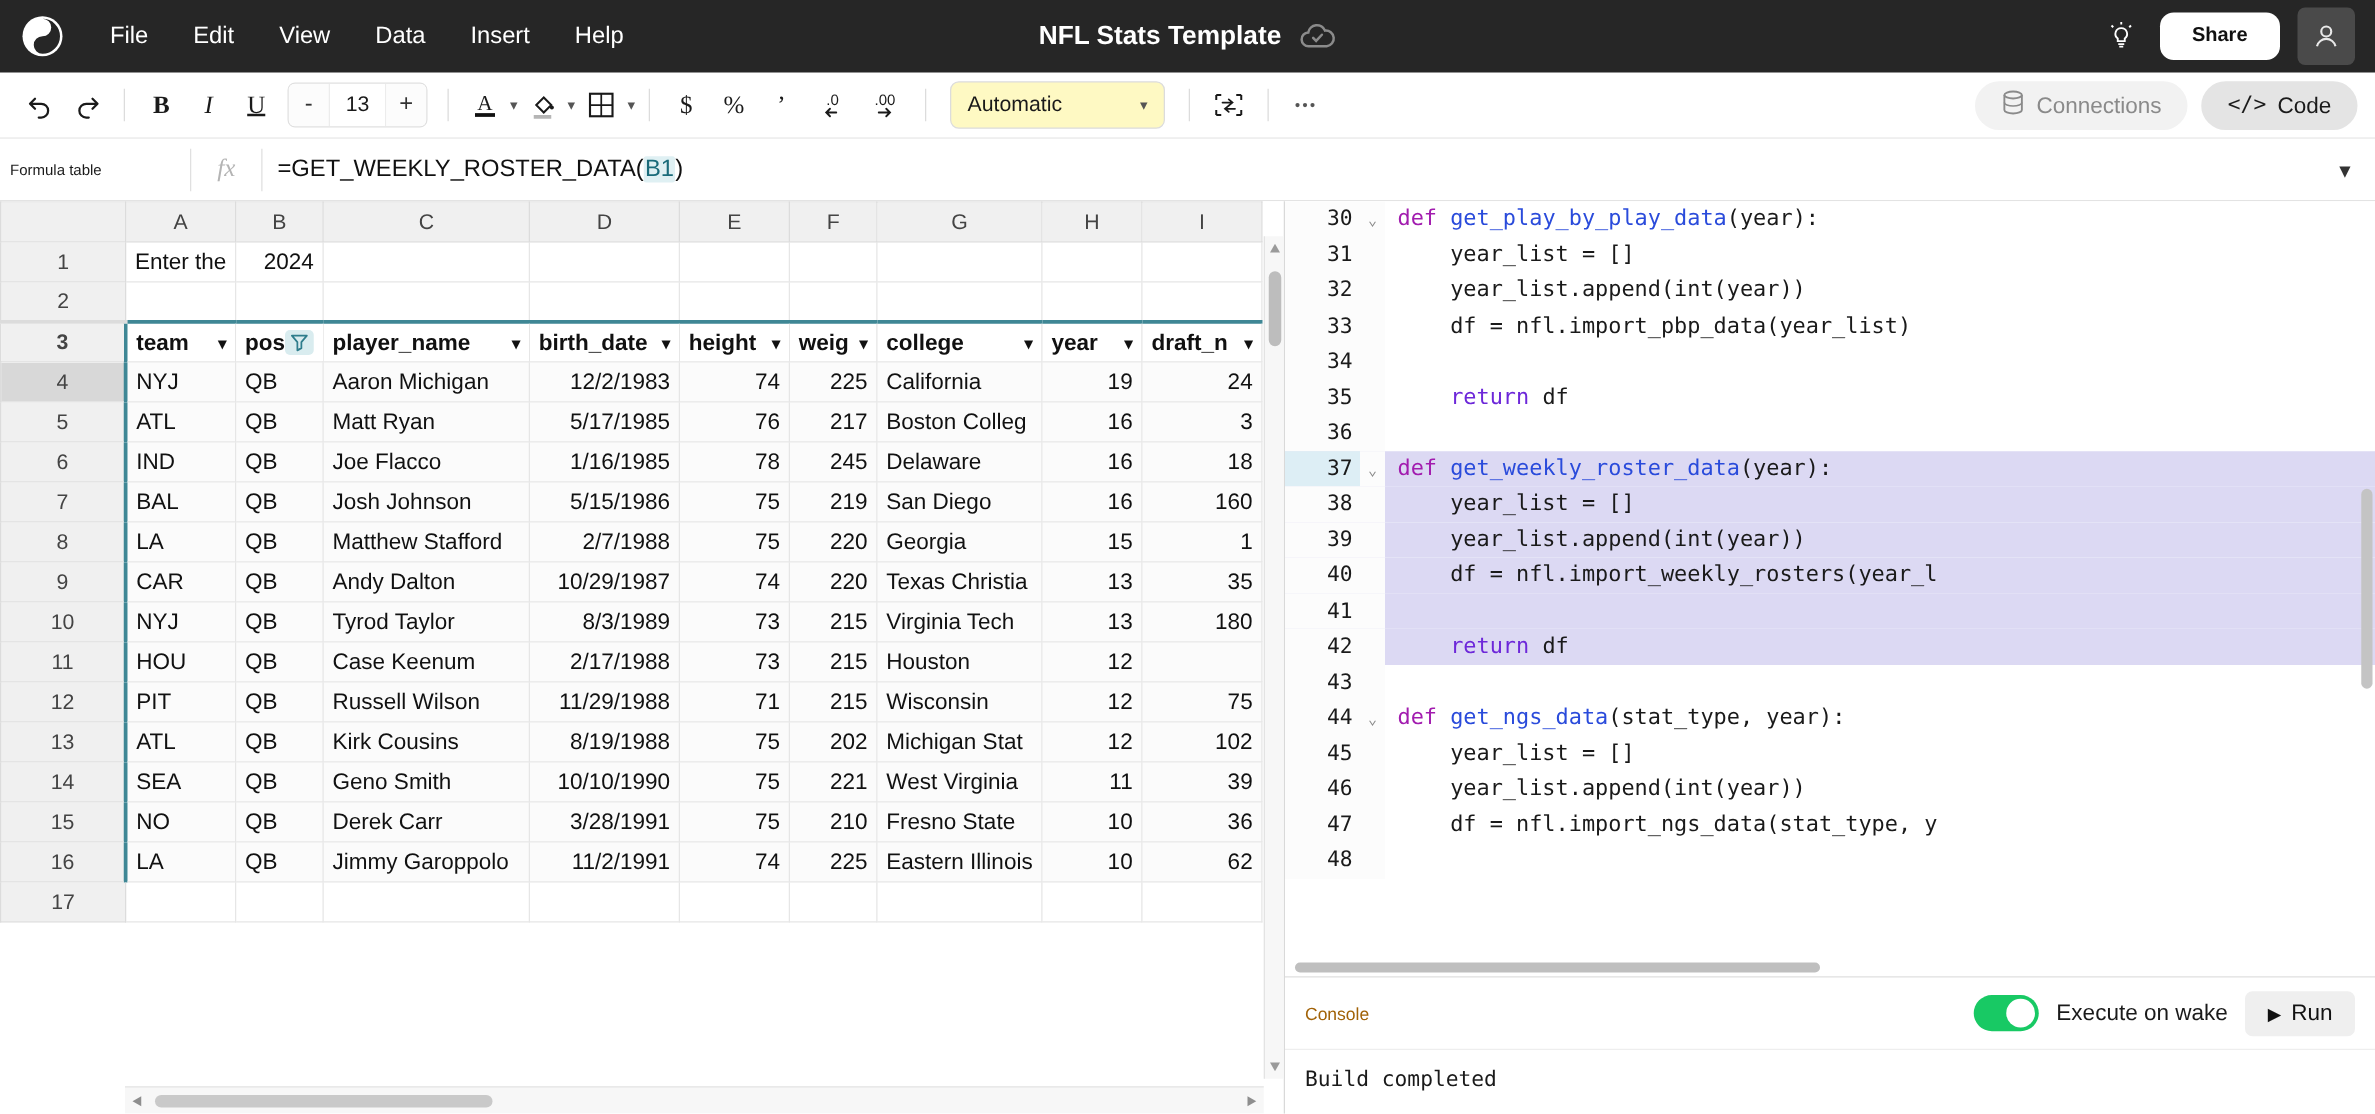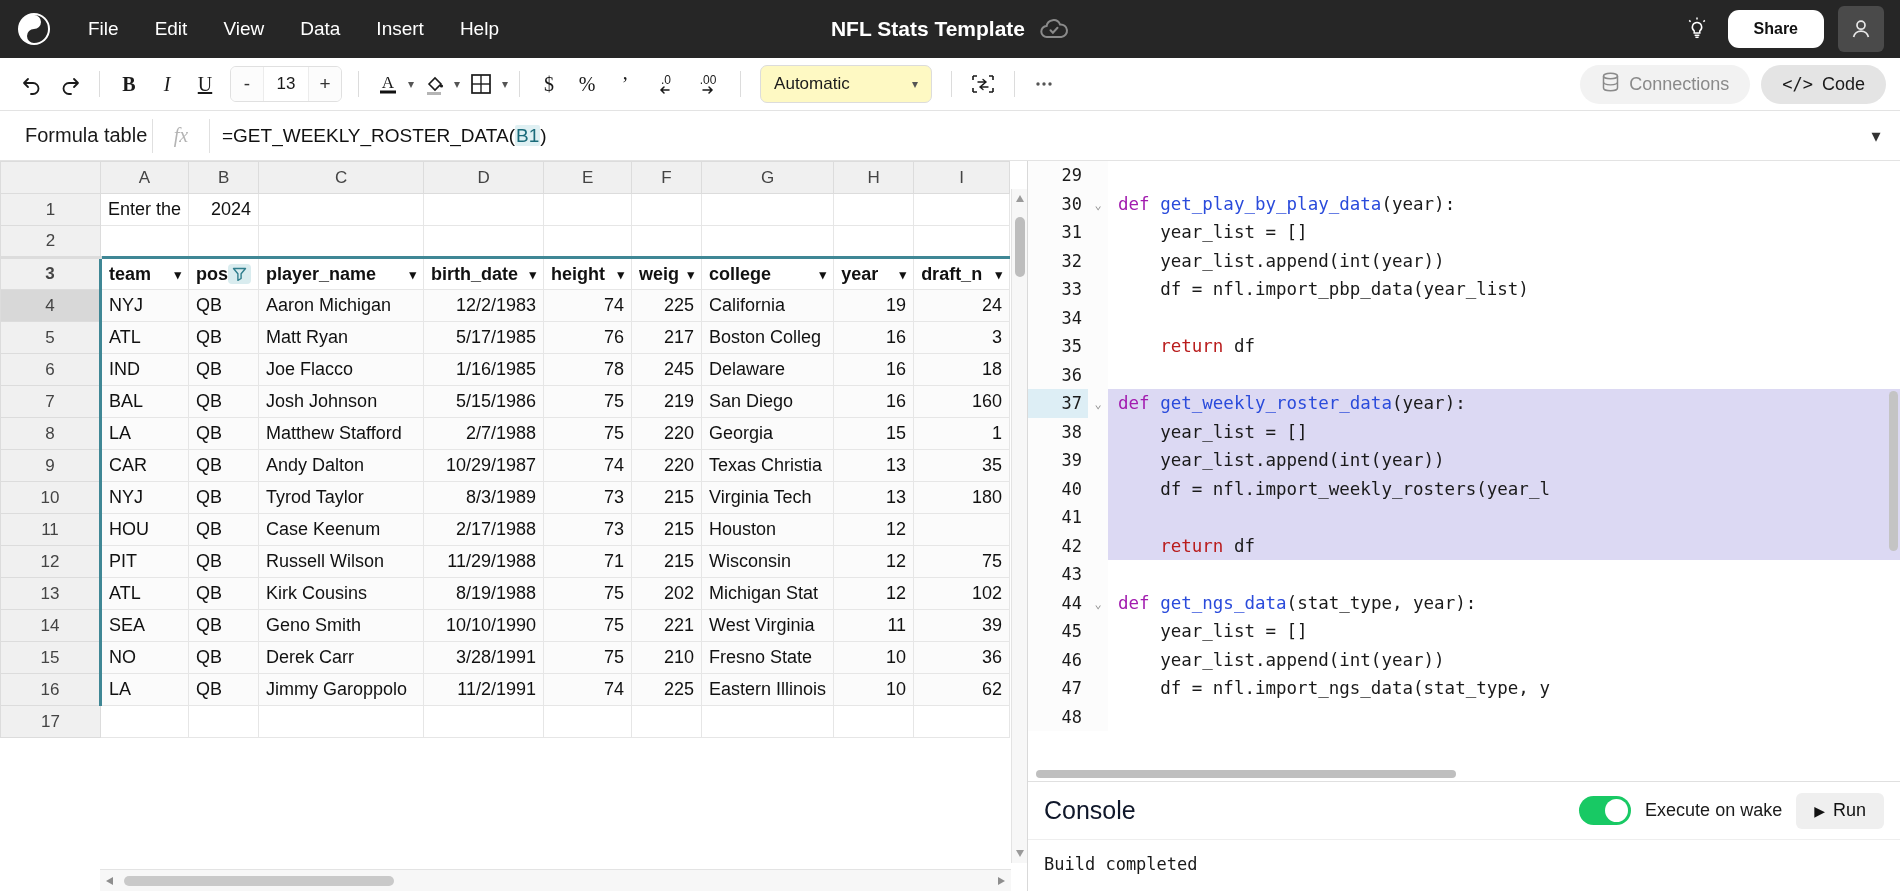--- a/index.html
+++ b/index.html
@@ -159,22 +159,22 @@
   
   .formulabar {
     height: 50px;
     display: flex;
     align-items: center;
     border-bottom: 1px solid #e3e3e3;
     background: #fff;
   }
   .namebox {
     width: 152px;
-    padding-left: 25px;
-    font-size: 20px;
+    padding-left: 8px;
+    font-size: 12px;
     color: #1a1a1a;
   }
   .fb-sep { width: 1px; height: 34px; background: #e0e0e0; }
   .fx {
     width: 56px; text-align: center;
     font-size: 20px; color: #b4b4b4;
     font-family: "Liberation Serif", serif;
     font-style: italic;
   }
   .formula-input {
@@ -344,21 +344,21 @@
     color: #8a8a8a;
     font-size: 12px;
     background: #fcfcfc;
     height: 28.5px;
     line-height: 30px;
     text-align: center;
   }
   .code-text { padding-left: 10px; color: #1a1a1a; }
   .k-def { color: #a21caf; }
   .k-fn  { color: #2a4bdb; }
-  .k-ret { color: #b91c1c; }
+  .k-ret { color: #6d28d9; }
   .ed-hscroll {
     position: absolute; left: 0; right: 0; bottom: 0;
     height: 14px; background: transparent;
   }
   .ed-hscroll .thumb {
     position: absolute; left: 8px; top: 3px;
     width: 420px; height: 8px;
     background: #bfbfbf; border-radius: 4px;
   }
   .ed-vscroll {
@@ -369,21 +369,21 @@
 
   .console-bar {
     height: 58px;
     border-top: 1px solid #e0e0e0;
     display: flex;
     align-items: center;
     padding: 0 16px;
     gap: 14px;
     background: #fff;
   }
-  .console-label { font-size: 25px; color: #0f172a; }
+  .console-label { font-size: 14px; color: #a16207; }
   .console-right { margin-left: auto; display: flex; align-items: center; gap: 14px; }
   .toggle {
     width: 52px; height: 29px;
     background: #18c964;
     border-radius: 15px;
     position: relative;
     cursor: pointer;
   }
   .toggle .knob {
     position: absolute; right: 3px; top: 3px;
@@ -873,21 +873,20 @@
     </div>
     <div class="hscroll">
       <div class="arrow-l"></div>
       <div class="thumb"></div>
       <div class="arrow-r"></div>
     </div>
   </div>
 
   <div class="code-pane">
     <div class="editor" id="editor">
-        <div class="code-row"><div class="gutter">29</div><div class="fold"></div><div class="code-text"></div></div>
         <div class="code-row"><div class="gutter">30</div><div class="fold">⌄</div><div class="code-text"><span class="k-def">def</span> <span class="k-fn">get_play_by_play_data</span>(year):</div></div>
         <div class="code-row"><div class="gutter">31</div><div class="fold"></div><div class="code-text">    year_list = []</div></div>
         <div class="code-row"><div class="gutter">32</div><div class="fold"></div><div class="code-text">    year_list.append(int(year))</div></div>
         <div class="code-row"><div class="gutter">33</div><div class="fold"></div><div class="code-text">    df = nfl.import_pbp_data(year_list)</div></div>
         <div class="code-row"><div class="gutter">34</div><div class="fold"></div><div class="code-text"></div></div>
         <div class="code-row"><div class="gutter">35</div><div class="fold"></div><div class="code-text">    <span class="k-ret">return</span> df</div></div>
         <div class="code-row"><div class="gutter">36</div><div class="fold"></div><div class="code-text"></div></div>
         <div class="code-row hl cursor-line"><div class="gutter">37</div><div class="fold">⌄</div><div class="code-text"><span class="k-def">def</span> <span class="k-fn">get_weekly_roster_data</span>(year):</div></div>
         <div class="code-row hl"><div class="gutter">38</div><div class="fold"></div><div class="code-text">    year_list = []</div></div>
         <div class="code-row hl"><div class="gutter">39</div><div class="fold"></div><div class="code-text">    year_list.append(int(year))</div></div>

